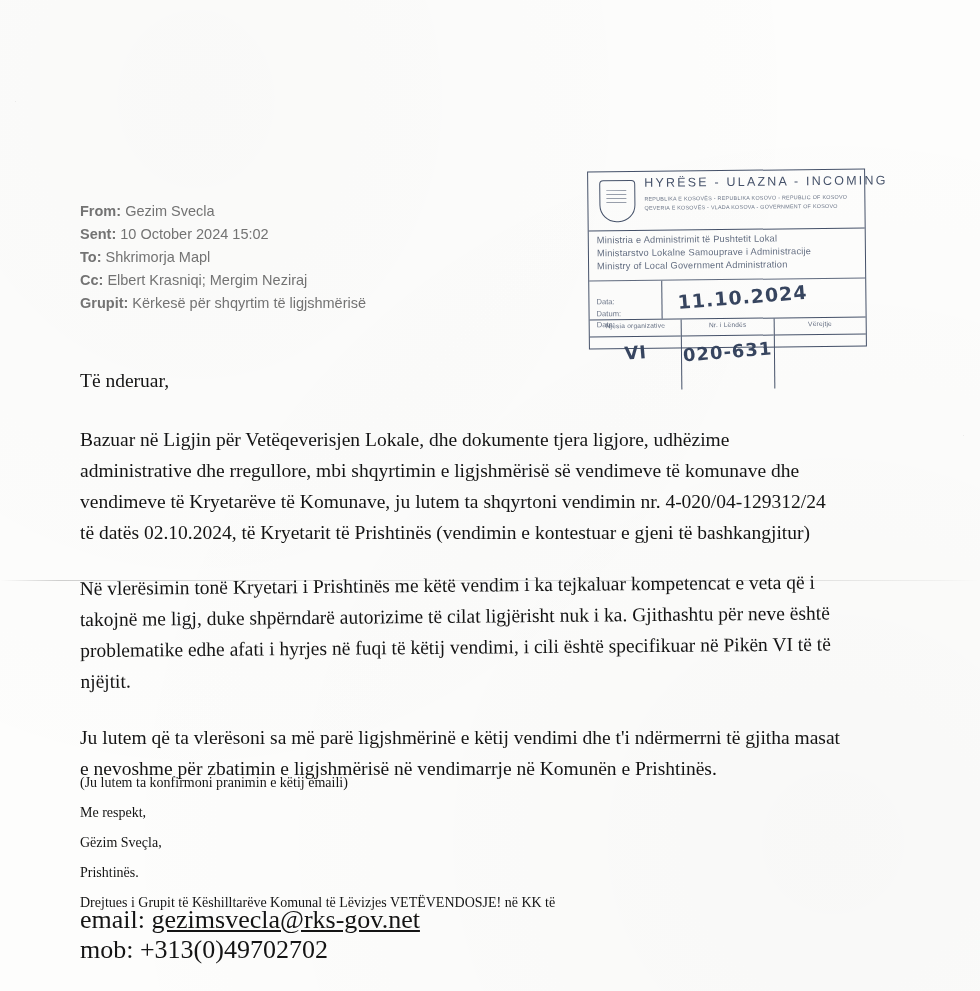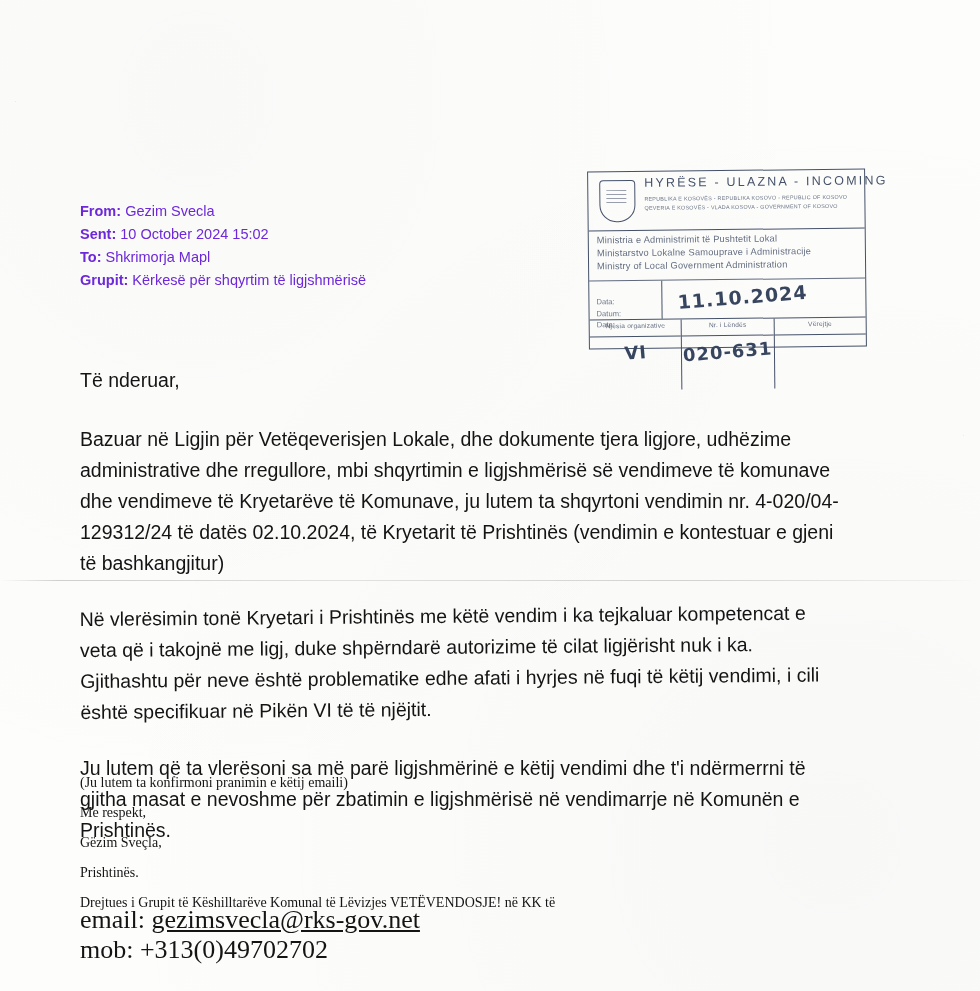--- a/index.html
+++ b/index.html
@@ -55,21 +55,21 @@
 
   
   .header-block {
     position: absolute;
     left: 80px;
     top: 200px;
     width: 430px;
     font-family: "Liberation Sans", sans-serif;
     font-size: 14.5px;
     line-height: 23px;
-    color: #6d28d9;
+    color: #737373;
   }
   .header-row {
     white-space: nowrap;
   }
   .header-row .lbl {
     font-weight: bold;
   }
   .header-row .val {
     font-weight: normal;
   }
@@ -221,21 +221,21 @@
     text-align: center;
     font-size: 18px;
   }
 
   
   .body-text {
     position: absolute;
     left: 80px;
     top: 365px;
     width: 760px;
-    font-family: Liberation Sans, sans-serif;
+    font-family: Liberation Serif, serif;
     font-size: 19.5px;
     line-height: 31px;
     color: #141414;
   }
   .para {
     margin: 0 0 25px 0;
     text-align: left;
   }
   .para.skew {
     
@@ -283,20 +283,24 @@
       <span class="lbl">From:</span>
       <span class="val">Gezim Svecla</span>
     </div>
     <div class="header-row">
       <span class="lbl">Sent:</span>
       <span class="val">10 October 2024 15:02</span>
     </div>
     <div class="header-row">
       <span class="lbl">To:</span>
       <span class="val">Shkrimorja Mapl</span>
+    </div>
+    <div class="header-row">
+      <span class="lbl">Cc:</span>
+      <span class="val">Elbert Krasniqi; Mergim Neziraj</span>
     </div>
     <div class="header-row">
       <span class="lbl">Grupit:</span>
       <span class="val">Kërkesë për shqyrtim të ligjshmërisë</span>
     </div>
   </div>
 
   <div class="stamp">
     <div class="stamp-top">
       <div class="stamp-emblem">

